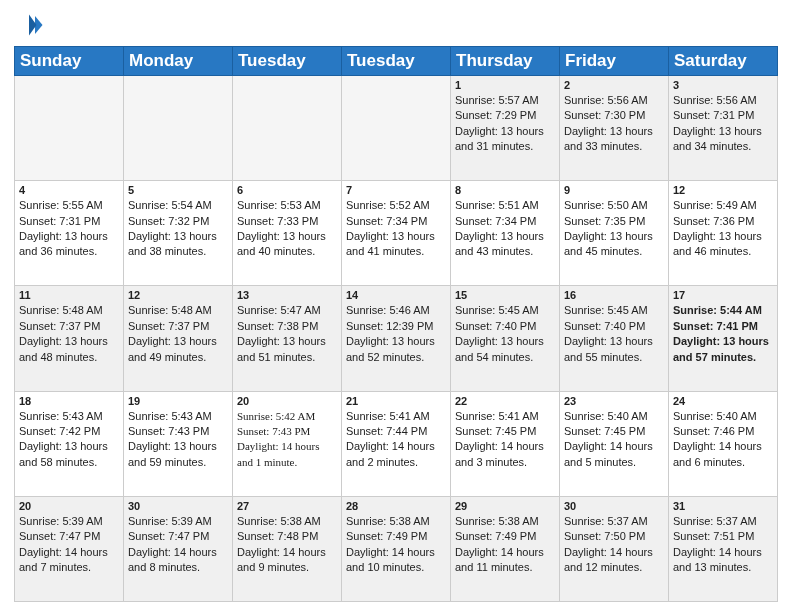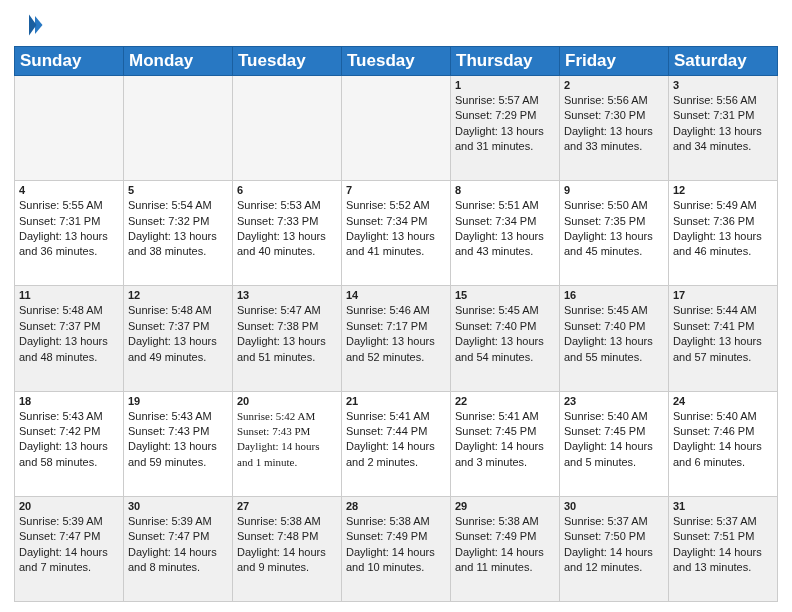--- a/index.html
+++ b/index.html
@@ -234,41 +234,41 @@
           <td class="shaded">
             <span class="day-num">13</span>
             <div class="cell-text" style="white-space: pre-line;">Sunrise: 5:47 AM
 Sunset: 7:38 PM
 Daylight: 13 hours
 and 51 minutes.</div>
           </td>
           <td class="shaded">
             <span class="day-num">14</span>
             <div class="cell-text" style="white-space: pre-line;">Sunrise: 5:46 AM
-Sunset: 7:17 PM
+Sunset: 12:39 PM
 Daylight: 13 hours
 and 52 minutes.</div>
           </td>
           <td class="shaded">
             <span class="day-num">15</span>
             <div class="cell-text" style="white-space: pre-line;">Sunrise: 5:45 AM
 Sunset: 7:40 PM
 Daylight: 13 hours
 and 54 minutes.</div>
           </td>
           <td class="shaded">
             <span class="day-num">16</span>
             <div class="cell-text" style="white-space: pre-line;">Sunrise: 5:45 AM
 Sunset: 7:40 PM
 Daylight: 13 hours
 and 55 minutes.</div>
           </td>
           <td class="shaded">
             <span class="day-num">17</span>
-            <div class="cell-text" style="white-space: pre-line;">Sunrise: 5:44 AM
+            <div class="cell-text" style="white-space: pre-line; font-weight: bold;">Sunrise: 5:44 AM
 Sunset: 7:41 PM
 Daylight: 13 hours
 and 57 minutes.</div>
           </td>
         </tr>
         <tr>
           <td>
             <span class="day-num">18</span>
             <div class="cell-text" style="white-space: pre-line;">Sunrise: 5:43 AM
 Sunset: 7:42 PM

